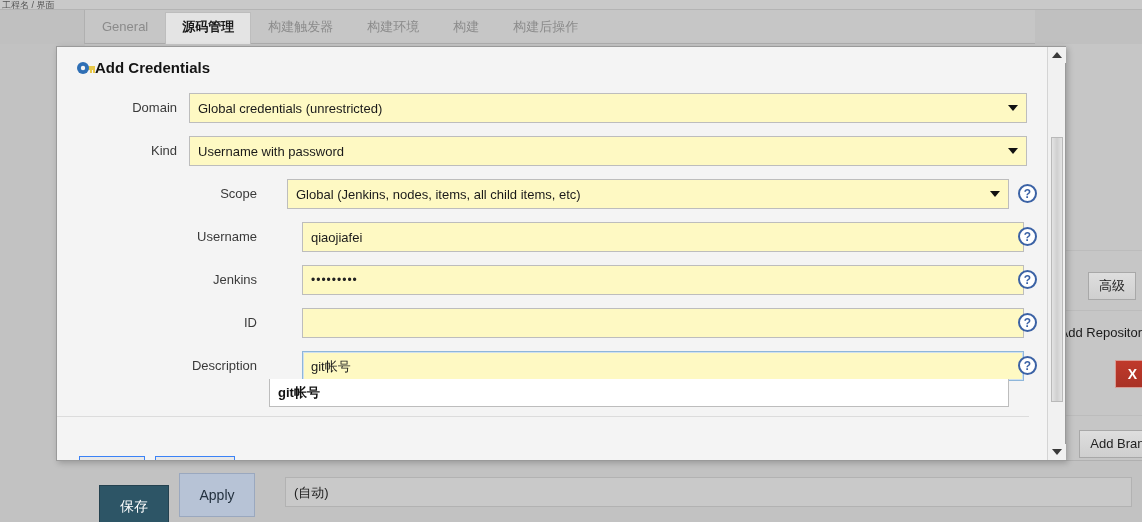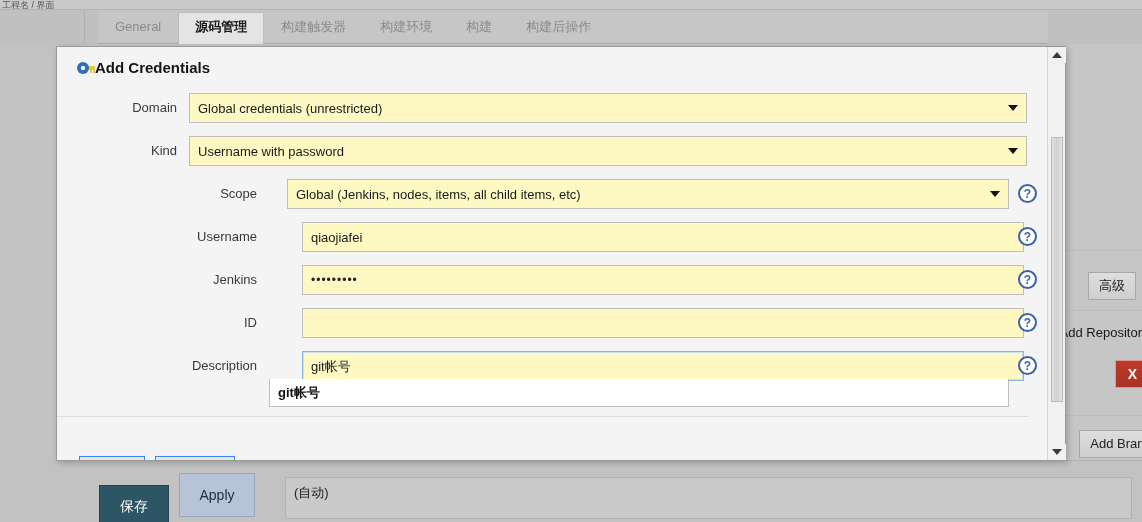--- a/index.html
+++ b/index.html
@@ -18,21 +18,21 @@
     position: absolute; left: 0; top: 0; width: 1142px; height: 10px;
     background: #c9c9c9; border-bottom: 1px solid #b4b4b4;
   }
   #page-strip-top .crumb {
     font-size: 9px; color: #555; padding-left: 2px; line-height: 10px;
     white-space: nowrap; overflow: hidden;
   }
 
   
   #tabbar {
-    position: absolute; left: 98px; top: 10px; width: 950px; height: 34px;
+    position: absolute; left: 85px; top: 10px; width: 950px; height: 34px;
     background: #c6c6c6;
     border-bottom: 1px solid #adadad;
   }
   #tabbar .tabs { display: flex; align-items: flex-end; height: 34px; }
   .tab {
     font-size: 13px; color: #8b8b8b;
     padding: 6px 17px 8px 17px;
     white-space: nowrap;
     line-height: 18px;
   }
@@ -98,21 +98,21 @@
     display: flex; align-items: center; justify-content: center; margin-top: 12px;
   }
   #btn-apply {
     position: absolute; left: 94px; top: 12px;
     width: 76px; height: 44px;
     background: #b7c3d6; border: 1px solid #9aa8bf;
     color: #23313f; font-size: 14px;
     display: flex; align-items: center; justify-content: center;
   }
   #auto-field {
-    position: absolute; left: 200px; top: 16px; right: 10px; height: 42px;
+    position: absolute; left: 200px; top: 16px; right: 10px; height: 30px;
     background: #c9c9c9; border: 1px solid #b2b2b2;
     font-size: 13px; color: #222; padding: 6px 8px; line-height: 18px;
   }
 
   
   #modal {
     position: absolute; left: 56px; top: 46px;
     width: 1010px; height: 415px;
     background: #f4f4f4;
     border: 1px solid #9a9a9a;

